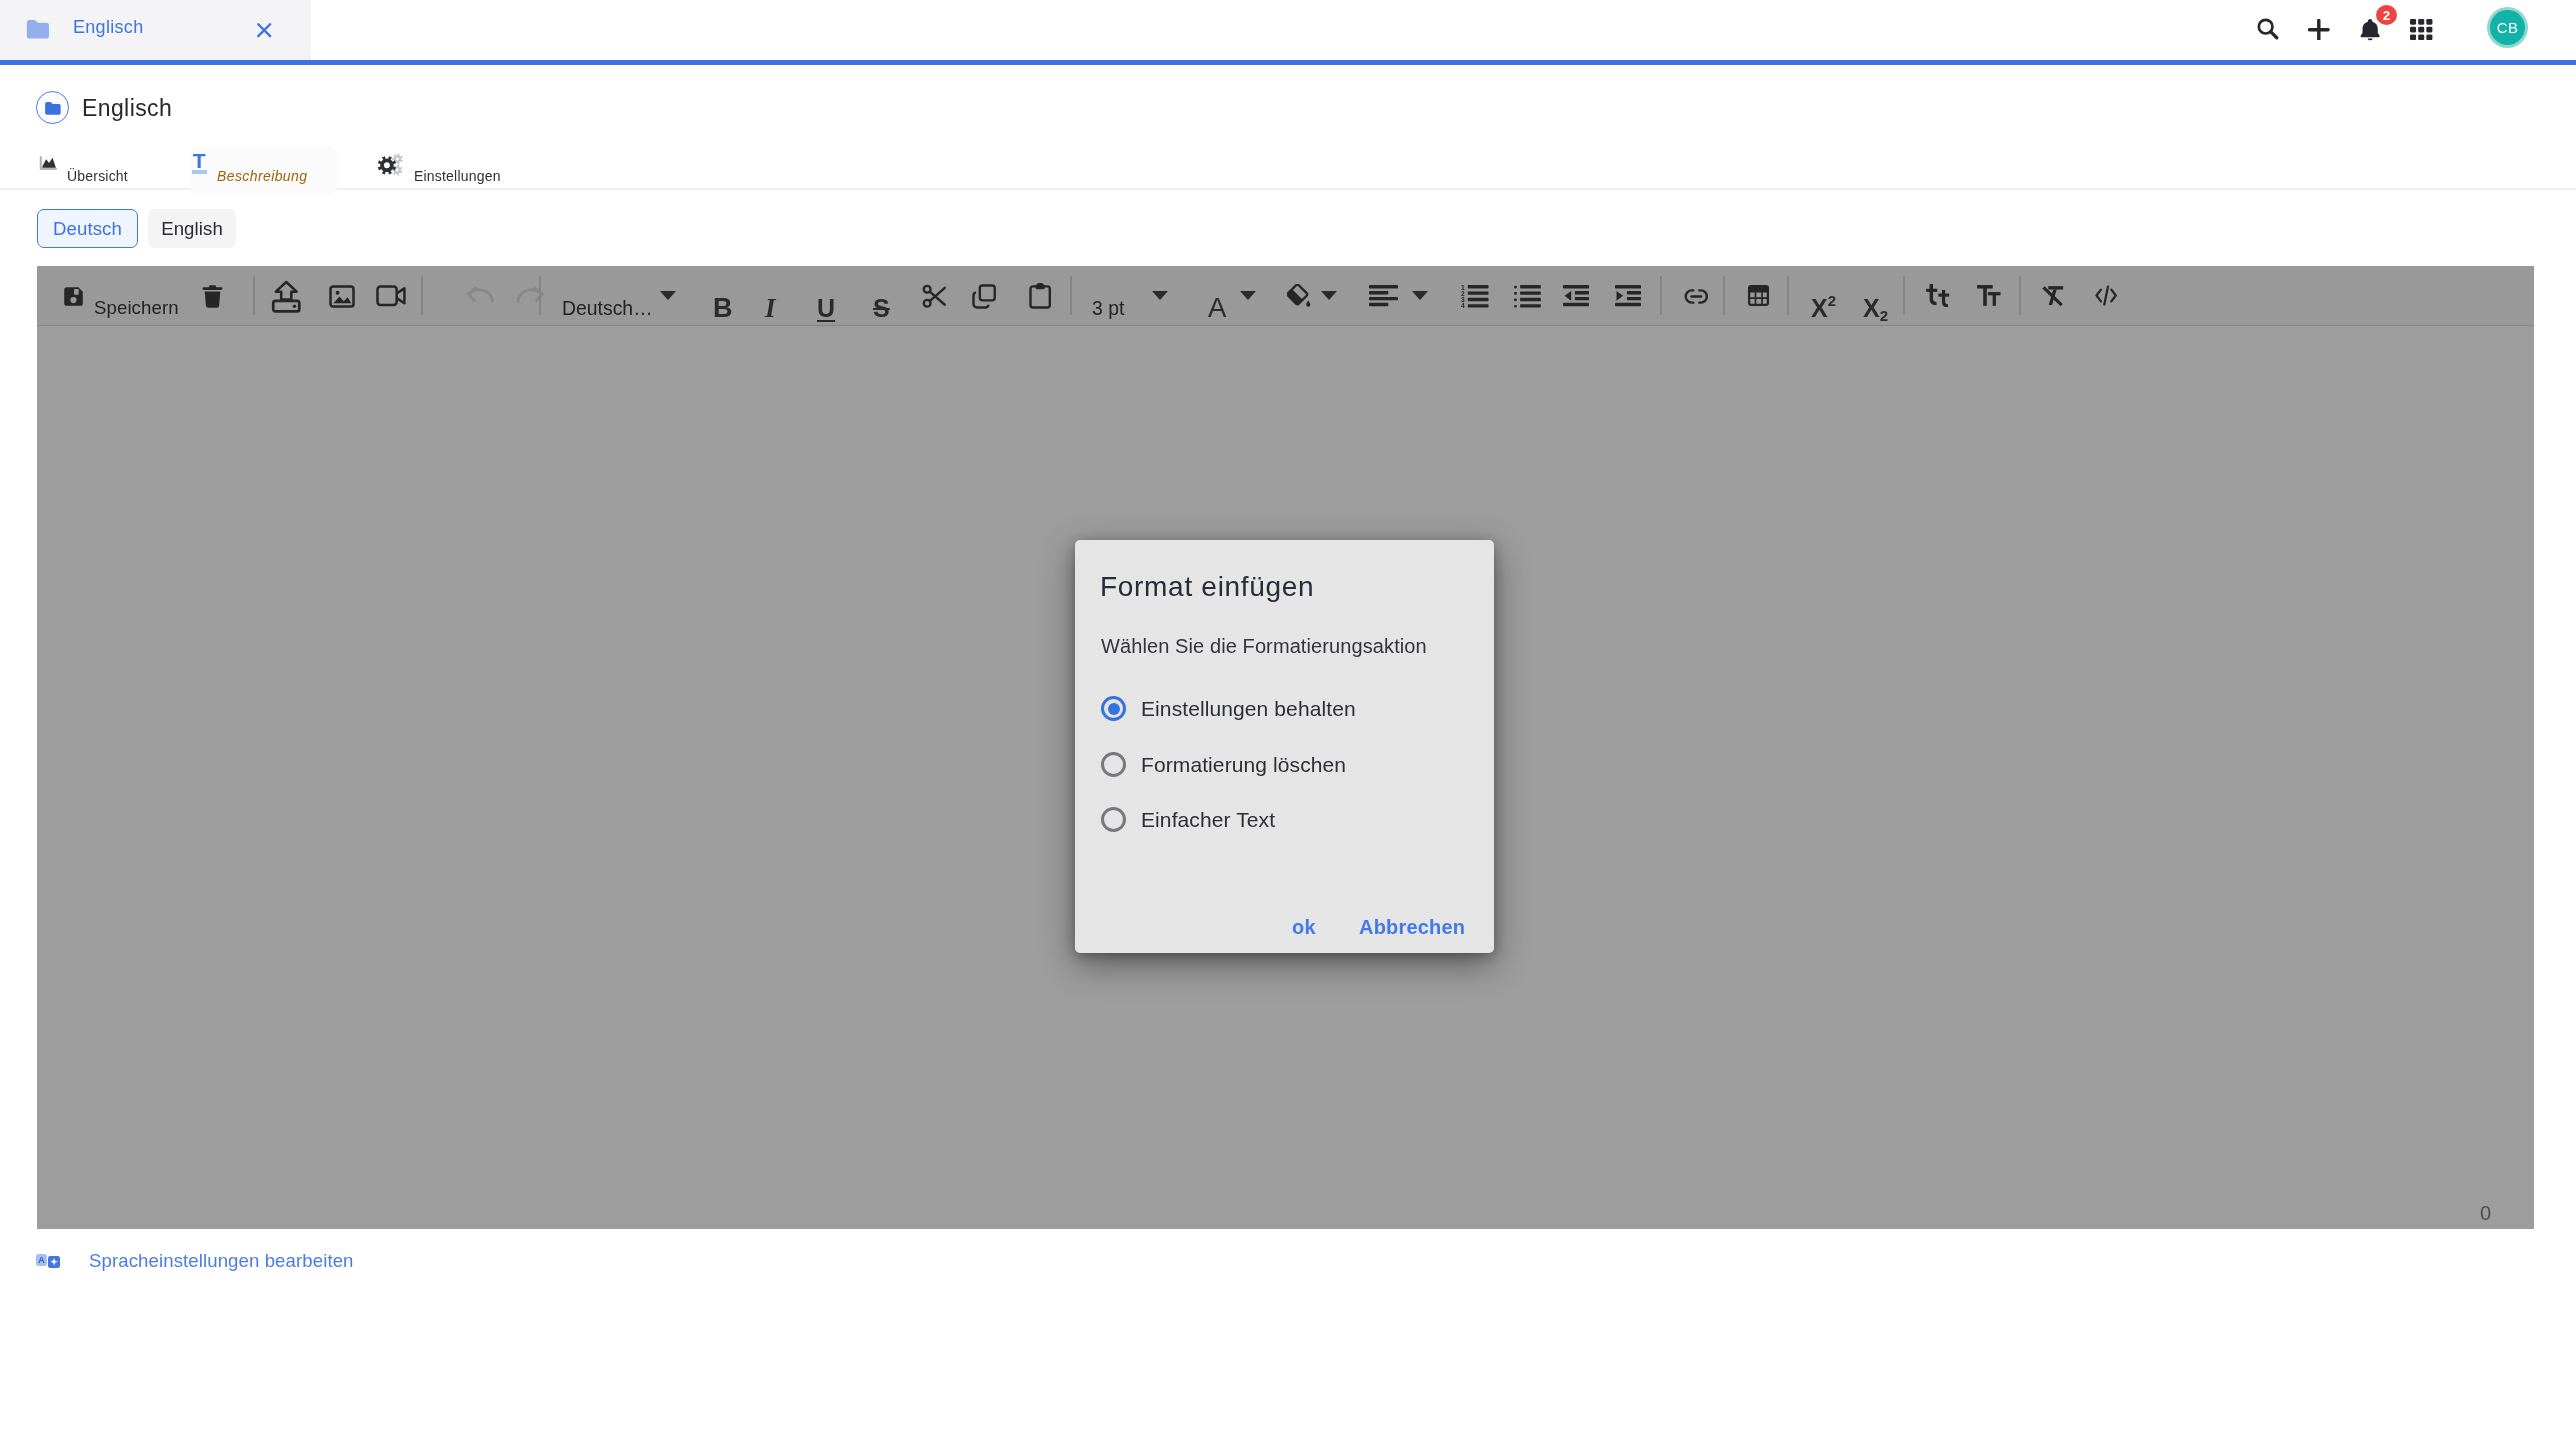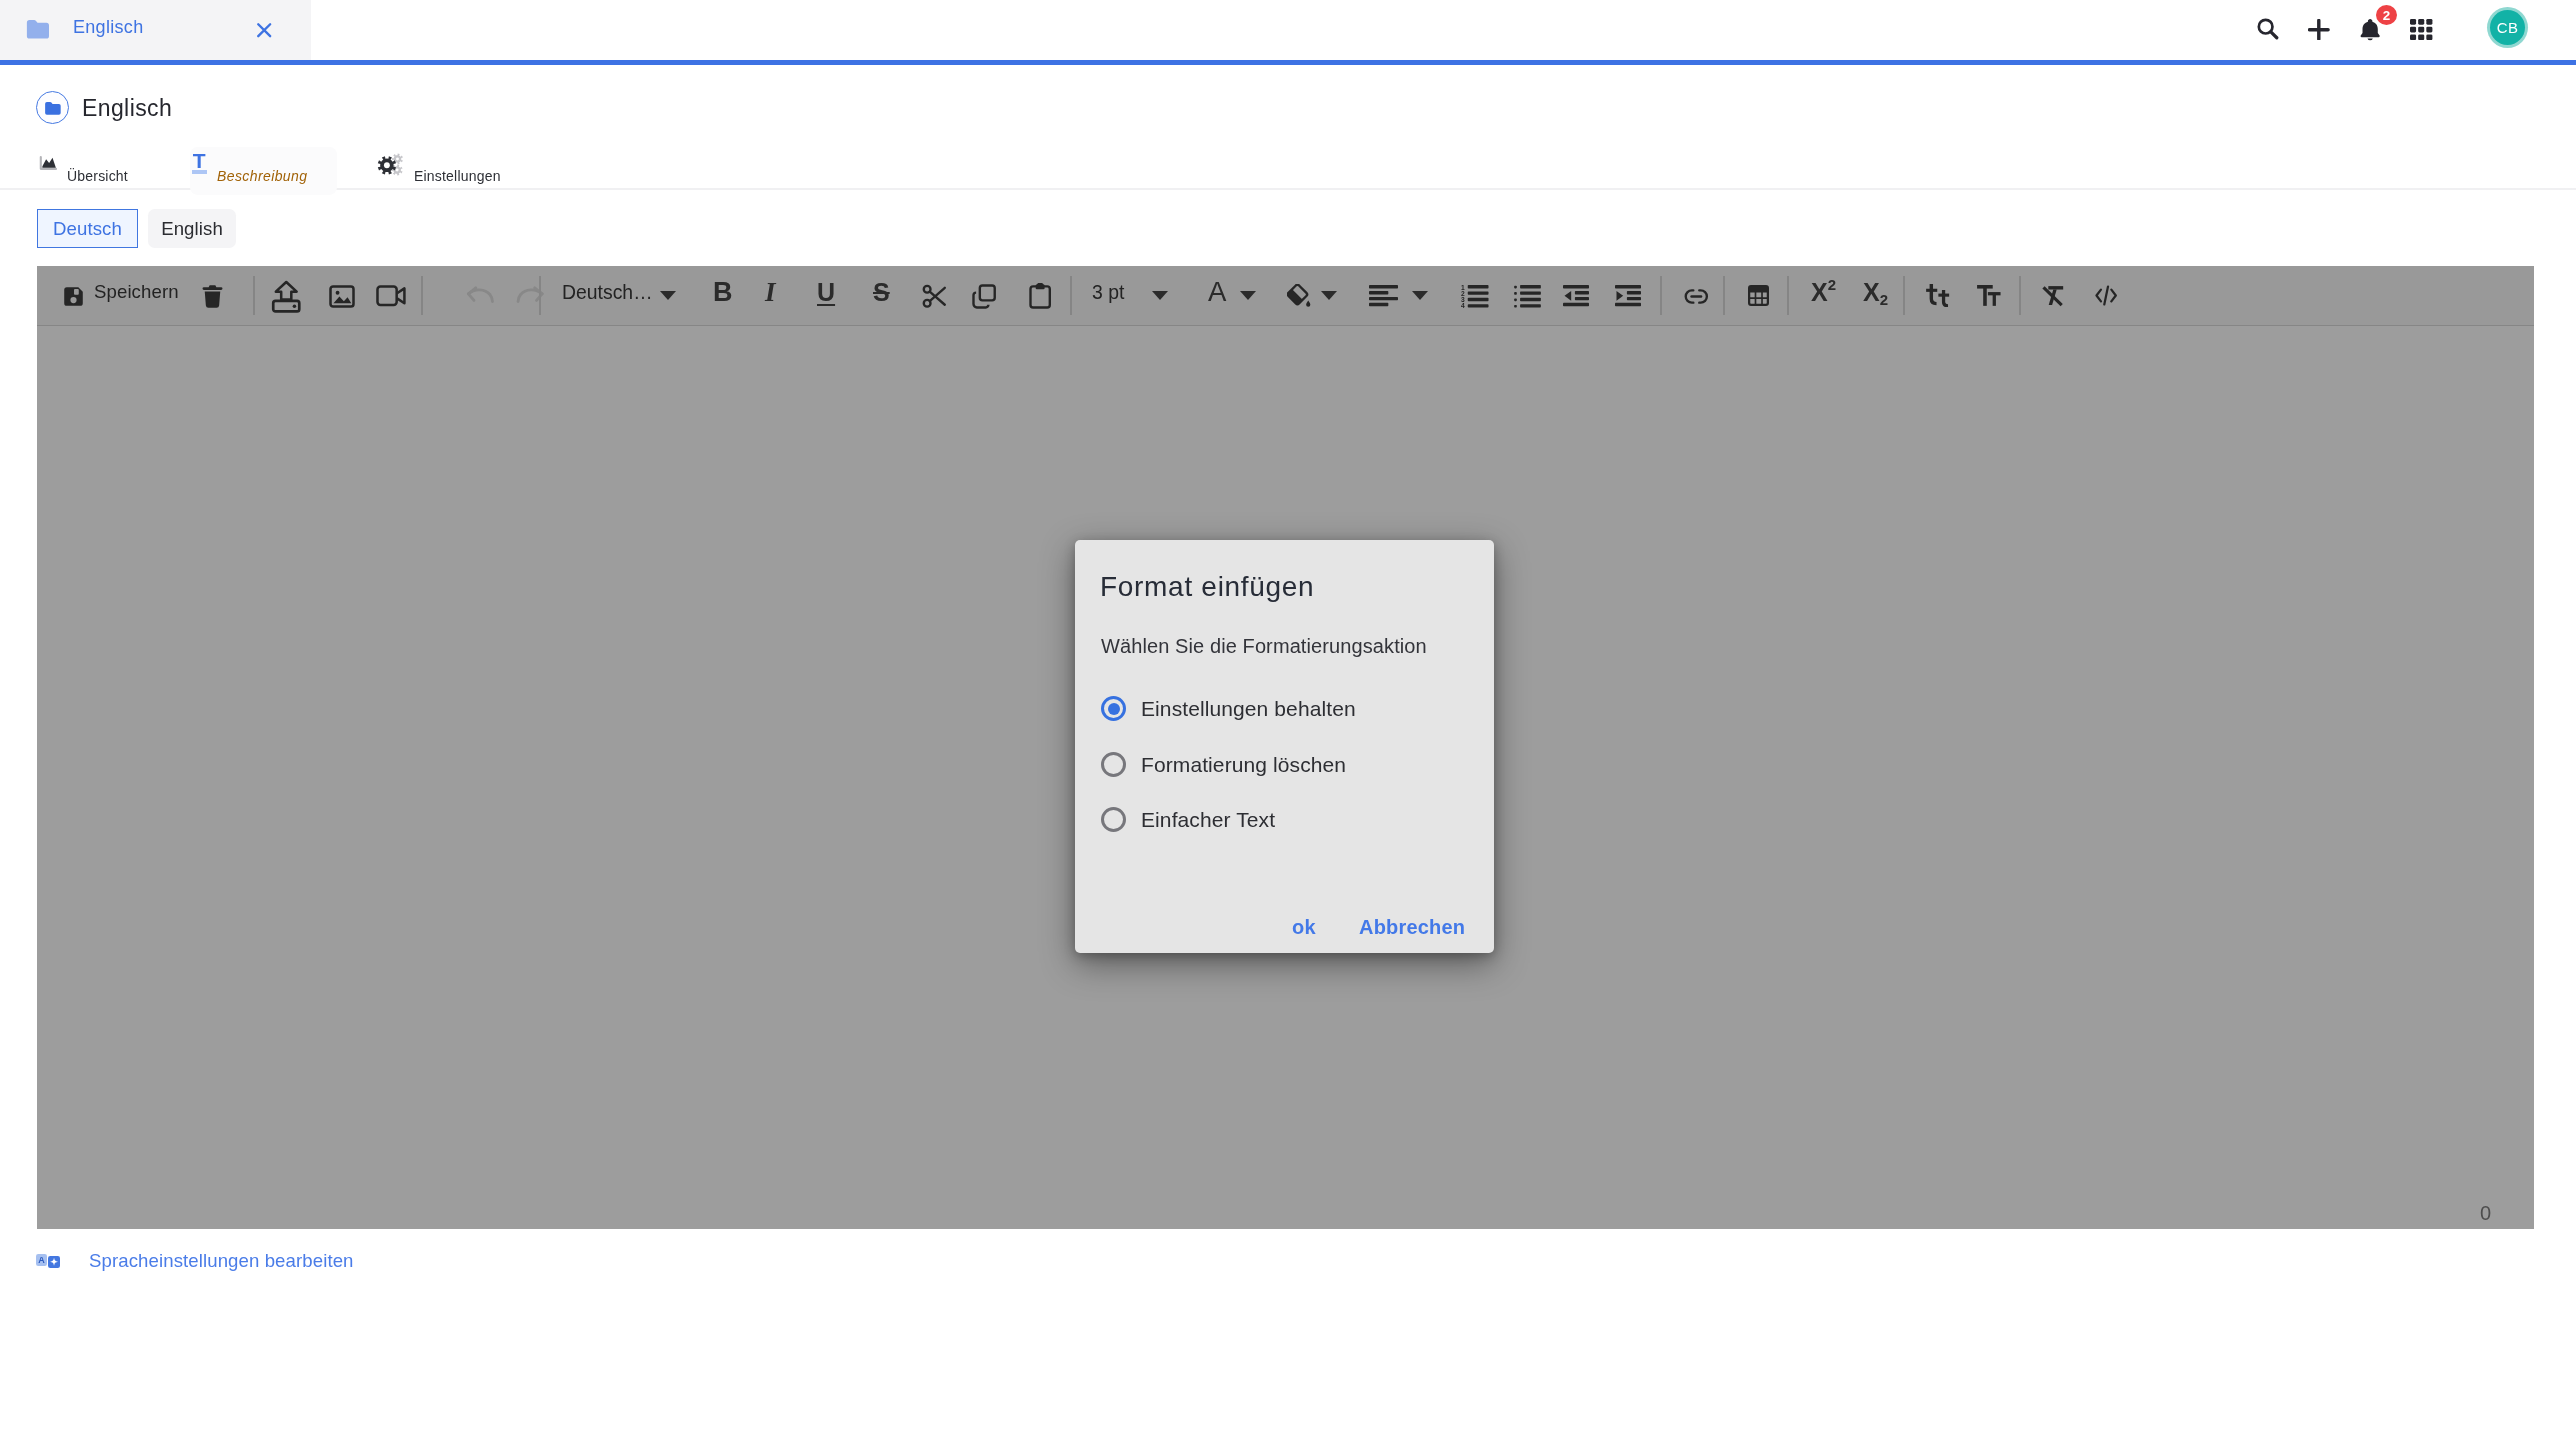--- a/index.html
+++ b/index.html
@@ -17,27 +17,27 @@
   .hdr-circle { position:absolute; left:36px; top:91px; width:33px; height:33px; border-radius:50%; border:1.5px solid #467ae2; background:#fdfdff; }
   .hdr-title { position:absolute; left:82px; top:95px; font-size:23px; font-weight:500; color:#26272e; letter-spacing:0.4px; }
 
   
   .nav-active-bg { position:absolute; left:190px; top:147px; width:147px; height:48px; background:#fbfbfc; border-radius:7.4px; }
   .nav-border { position:absolute; left:0; top:188px; width:2576px; height:2.2px; background:#f0f0f2; }
   .nav-item { position:absolute; top:165px; height:21px; display:flex; align-items:center; font-size:14px; font-weight:500; color:#2e3036; letter-spacing:0.2px; }
   .nav-item.blue { color:#a16207;font-style:italic; }
 
   
-  .btn-de { position:absolute; left:37px; top:209px; width:101px; height:39px; border:1.5px solid #4076e0; border-radius:0; background:#eff5ff; color:#3e73e2; font-size:18.6px; font-weight:400; display:flex; align-items:center; justify-content:center; letter-spacing:0.1px; }
+  .btn-de { position:absolute; left:37px; top:209px; width:101px; height:39px; border:1.5px solid #4076e0; border-radius:7px; background:#eff5ff; color:#3e73e2; font-size:18.6px; font-weight:400; display:flex; align-items:center; justify-content:center; letter-spacing:0.1px; }
   .btn-en { position:absolute; left:148px; top:209px; width:88px; height:39px; border-radius:6.7px; background:#f4f4f6; color:#2b2c31; font-size:18.6px; font-weight:400; display:flex; align-items:center; justify-content:center; letter-spacing:0.1px; }
 
   
   .editor { position:absolute; left:37px; top:266px; width:2497px; height:963px; background:#9d9d9d; }
   .toolbar { position:absolute; left:0; top:0; width:2497px; height:60px; background:#999999; border-bottom:1.5px solid #868686; }
-  .tb { position:absolute; top:0; height:52px; display:flex; align-items:center; color:#2b2b2b; }
+  .tb { position:absolute; top:16px; height:52px; display:flex; align-items:center; color:#2b2b2b; }
   .tb-divider { position:absolute; top:10.4px; width:1.5px; height:39px; background:#858585; }
   .tb-text { font-size:18.6px; font-weight:500; color:#232323; letter-spacing:0.1px; }
   .caret { width:0; height:0; border-left:8.2px solid transparent; border-right:8.2px solid transparent; border-top:9.7px solid #2b2b2b; }
   .ed-zero { position:absolute; right:43px; bottom:4.5px; font-size:20px; color:#4e4e4e; }
 
   
   .lang-link { position:absolute; left:89px; top:1250px; font-size:18.6px; color:#4a7ce8; letter-spacing:0.1px; }
 
   
   .modal { position:absolute; left:1075px; top:540px; width:419px; height:413px; background:#e5e5e5; border-radius:5px; box-shadow:0 10.4px 34px rgba(0,0,0,0.42), 0 3px 10.4px rgba(0,0,0,0.25); }

